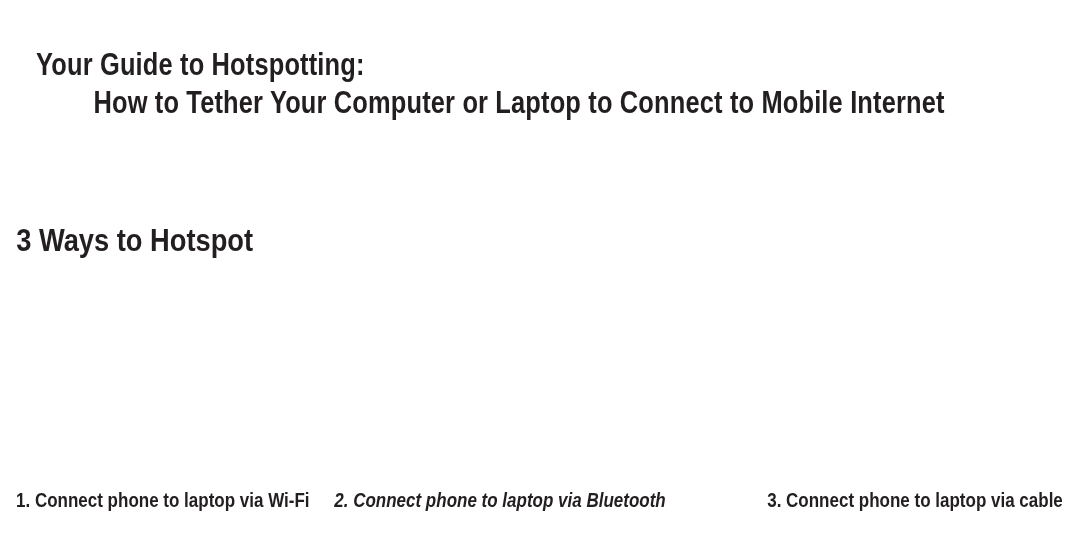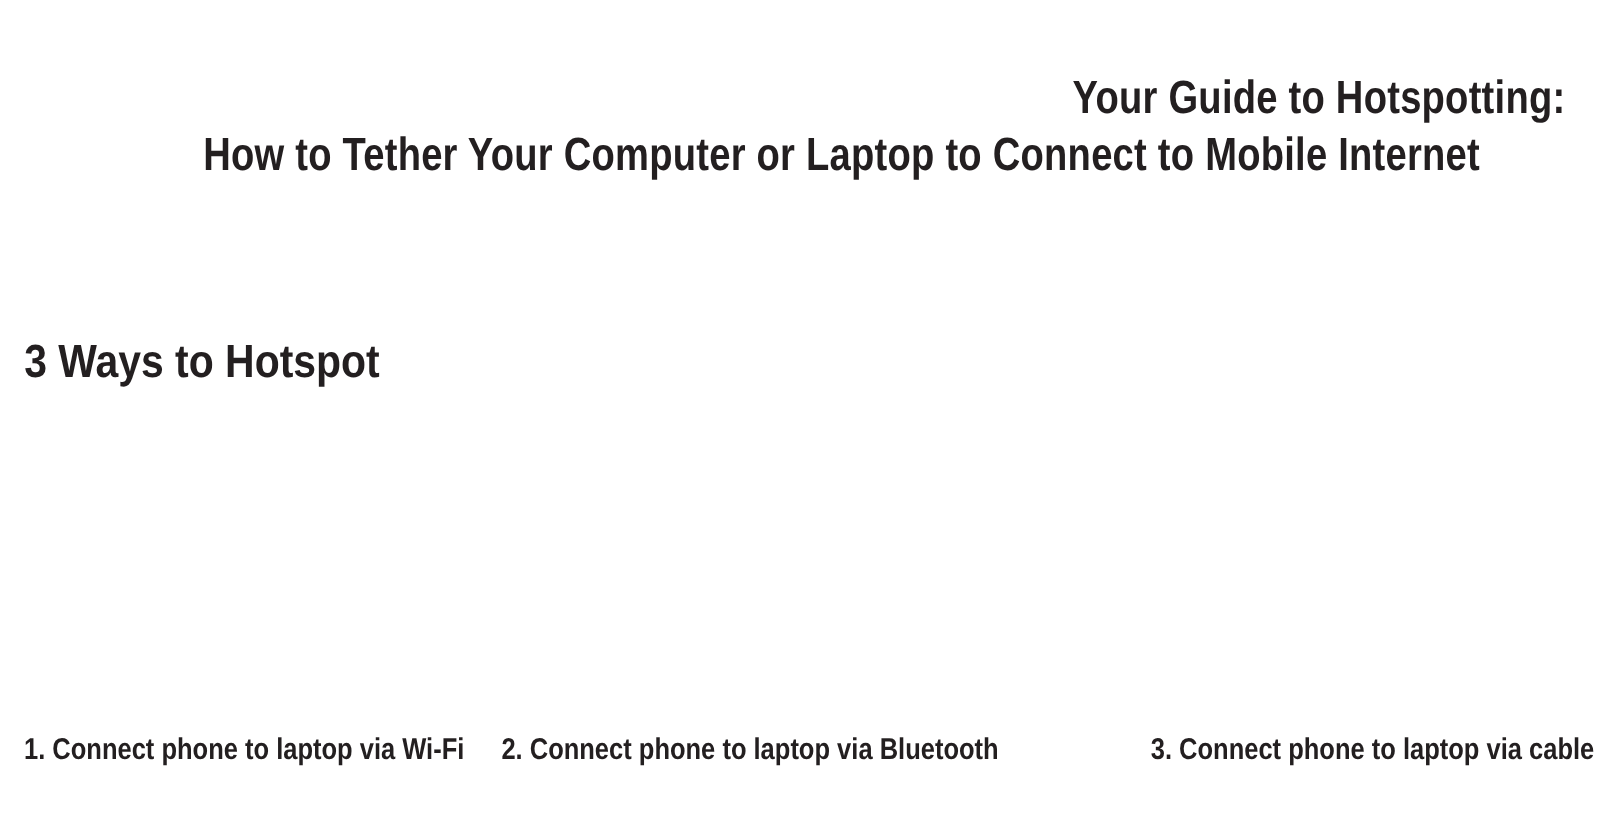--- a/index.html
+++ b/index.html
@@ -30,21 +30,21 @@
     transform: scaleX(0.82);
     transform-origin: center center;
     white-space: nowrap;
   }
 
   .page-title {
     position: absolute;
     top: 46px;
     left: 0;
     width: 1080px;
-    text-align: right;
+    text-align: left;
     font-size: 31px;
     line-height: 38px;
     letter-spacing: 0.2px;
   }
   .section-heading {
     position: absolute;
     top: 222px;
     left: 0;
     width: 1080px;
     text-align: left;
@@ -57,21 +57,21 @@
     position: absolute;
     top: 486px;
     left: 0;
     width: 1080px;
     height: 30px;
     font-size: 20px;
     line-height: 28px;
   }
   .method-caption { position: absolute; top: 0; white-space: nowrap; }
   .method-caption.pos-1 { left: 16px; text-align: left; }
-  .method-caption.pos-2 { left: 0; width: 1000px; text-align: center; }
+  .method-caption.pos-2 { left: 0; width: 1000px; text-align: center; font-style: italic; }
   .method-caption.pos-3 { right: 17px; text-align: right; }
   .method-caption .condensed { transform: scaleX(0.85); }
   .method-caption.pos-1 .condensed { transform-origin: left center; }
   .method-caption.pos-3 .condensed { transform-origin: right center; }
 
   
   .illustration-zone {
     position: absolute;
     top: 280px;
     left: 0;

